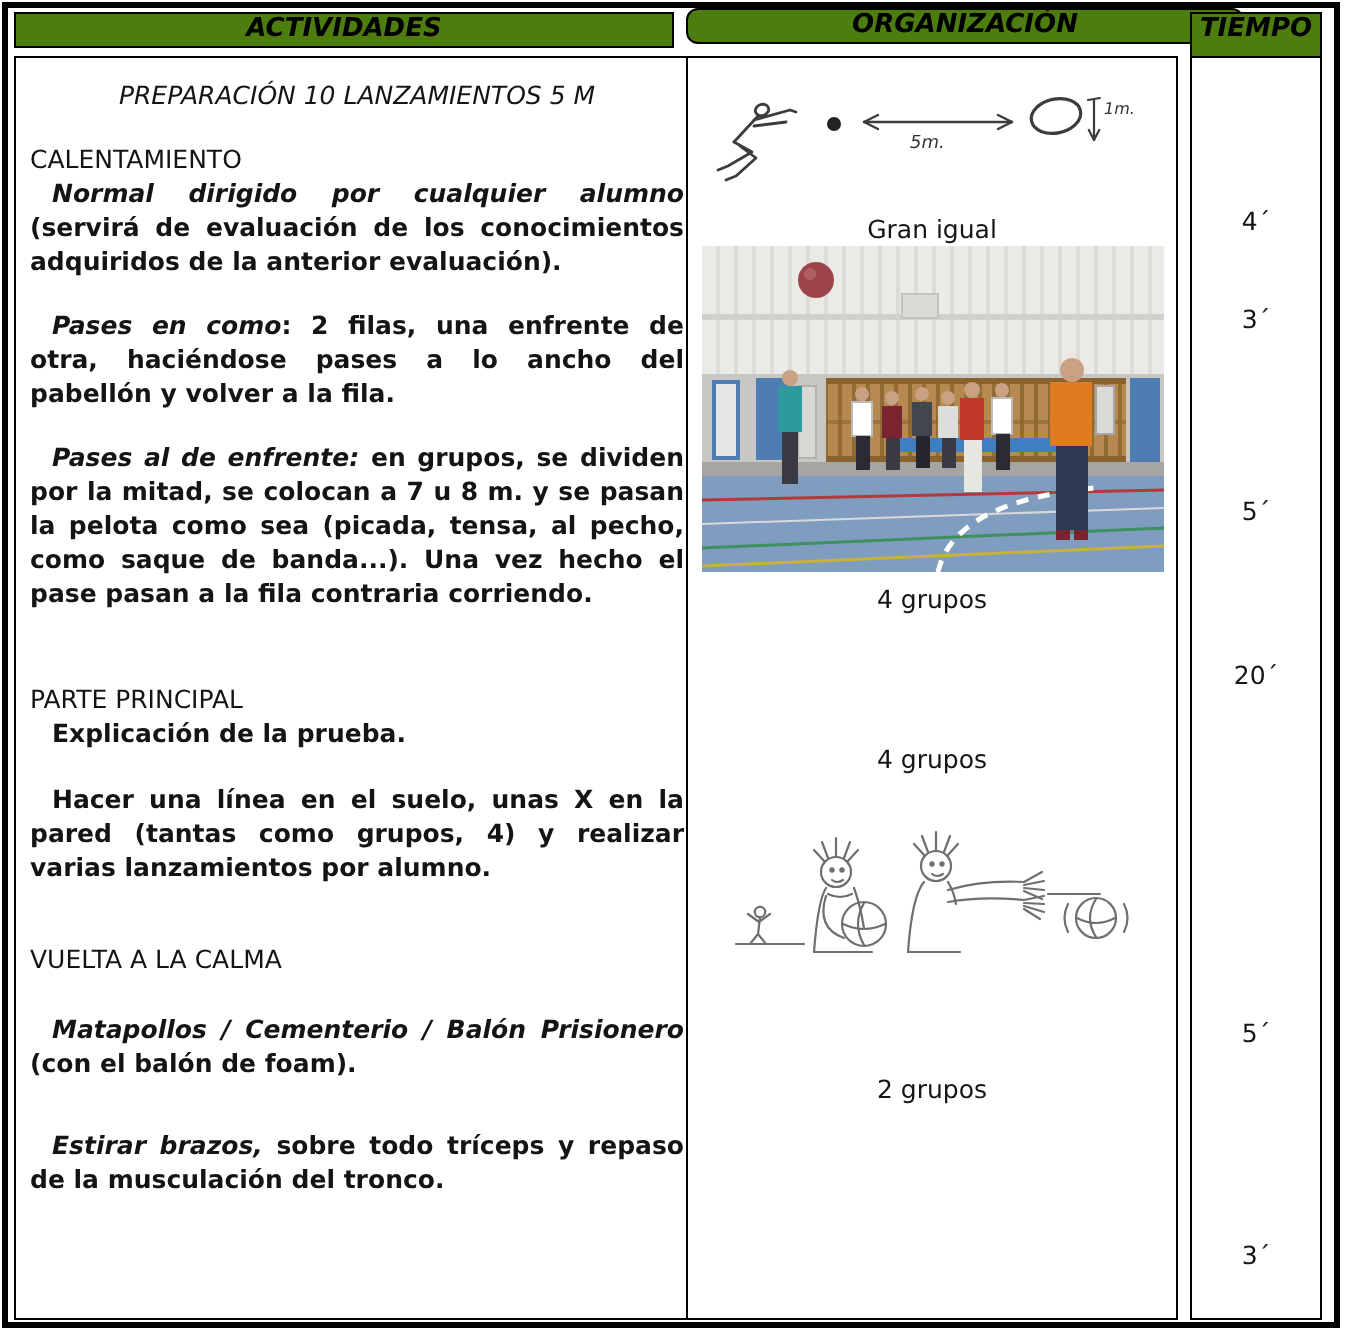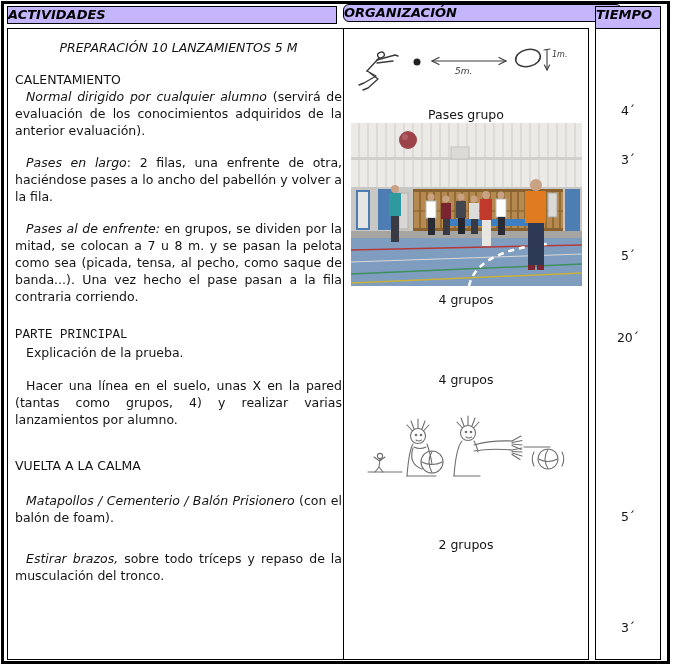--- a/index.html
+++ b/index.html
@@ -5,34 +5,34 @@
   * { margin:0; padding:0; box-sizing:border-box; }
   html,body { width:676px; height:672px; background:#ffffff; }
   body {
     position:relative;
     font-family:"DejaVu Sans","Liberation Sans",sans-serif;
     font-size:12.5px; line-height:17px; color:#141414;
   }
   .frame { position:absolute; left:1px; top:1px; width:669px; height:663px;
            border:3px solid #000; }
   .cell { position:absolute; border:1px solid #000; background:#fff; }
-  .th { background:#c4b5fd; font-weight:bold; font-style:italic;
-        font-size:13px; line-height:16px; color:#000; }
+  .th { background:#4d7c0f; font-weight:bold; font-style:italic;
+        font-size:13px; text-align:center; line-height:16px; color:#000; }
   .th.c1 { left:7px;   top:6px; width:330px; height:18px; }
   .th.c2 { left:343px; top:4px; width:279px; height:18px;border-radius:6px; }
   .th.c3 { left:595px; top:6px; width:66px;  height:28px; }
   .td { top:28px; height:632px; }
   .td.c1 { left:7px;   width:344px; padding:2px 8px 0 7px; }
   .td.c2 { left:343px; width:246px; text-align:center; overflow:hidden; }
   .td.c3 { left:595px; width:66px; }
   .act-title { margin-top:8px; text-align:center; font-style:italic; }
   .h  { margin-top:15px; }
-  .h.pp { margin-top:22px;font-family:Liberation Mono, monospace; }
+  .h.pp { margin-top:36px; }
   .h.vc { margin-top:29px; }
-  p   { text-align:justify; text-indent:11px; }
+  p   { text-align:justify; text-indent:11px;font-weight:bold; }
   .mt0  { margin-top:0; }
   .mt14 { margin-top:14px; }
   .mt15 { margin-top:15px; }
   .mt16 { margin-top:16px; }
   .mt18 { margin-top:18px; }
   .mt38 { margin-top:24px; }
   .sketch  { display:block; margin:14px auto 0 auto; }
   .caption { margin-top:10px; }
   .photo   { display:block; margin:0 auto; }
   .cap2 { margin-top:5px; }
@@ -63,21 +63,21 @@
 <div class="cell th c3">
   <span>TIEMPO</span>
 </div>
 
 <div class="cell td c1">
   <div class="act-title">PREPARACIÓN 10 LANZAMIENTOS 5 M</div>
 
   <div class="h">CALENTAMIENTO</div>
   <p class="mt0"><i>Normal dirigido por cualquier alumno</i><span> (servirá de evaluación de los conocimientos adquiridos de la anterior evaluación).</span></p>
 
-  <p class="mt15"><i>Pases en largo</i><span>: 2 filas, una enfrente de otra, haciéndose pases a lo ancho del pabellón y volver a la fila.</span></p>
+  <p class="mt15"><i>Pases en como</i><span>: 2 filas, una enfrente de otra, haciéndose pases a lo ancho del pabellón y volver a la fila.</span></p>
 
   <p class="mt15"><i>Pases al de enfrente:</i><span> en grupos, se dividen por la mitad, se colocan a 7 u 8 m. y se pasan la pelota como sea (picada, tensa, al pecho, como saque de banda...). Una vez hecho el pase pasan a la fila contraria corriendo.</span></p>
 
   <div class="h pp">PARTE PRINCIPAL</div>
   <p class="mt0"><span>Explicación de la prueba.</span></p>
 
   <p class="mt16"><span>Hacer una línea en el suelo, unas X en la pared (tantas como grupos, 4) y realizar varias lanzamientos por alumno.</span></p>
 
 
   <div class="h vc">VUELTA A LA CALMA</div>
@@ -106,21 +106,21 @@
     <text class="sk-label" x="100" y="31">5m.</text>
     <ellipse cx="173" cy="15" rx="12.5" ry="8.5" transform="rotate(-12 173 15)" stroke="#3c3c3c" stroke-width="1.6" fill="none"></ellipse>
     <g stroke="#3c3c3c" stroke-width="1.1" fill="none" stroke-linecap="round">
       <path d="M192 7 L192 27"></path>
       <path d="M192 27 l-2.6 -5 M192 27 l2.6 -5"></path>
       <path d="M189 7 l6 -1"></path>
     </g>
     <text class="sk-label small" x="197" y="14">1m.</text>
   </svg>
 
-  <div class="caption">Pases grupo</div>
+  <div class="caption">Gran igual</div>
 
   <svg class="photo" width="231" height="163" viewBox="0 0 231 163">
     <defs>
       <pattern id="corr" width="9" height="10" patternUnits="userSpaceOnUse">
         <rect width="9" height="10" fill="#eceae6"></rect>
           <rect x="7" width="2" height="10" fill="#dddbd7"></rect>
       </pattern>
       <pattern id="slats" width="7" height="8" patternUnits="userSpaceOnUse">
         <rect width="7" height="8" fill="#b5894f"></rect>
           <rect x="5" width="2" height="8" fill="#926b35"></rect>

